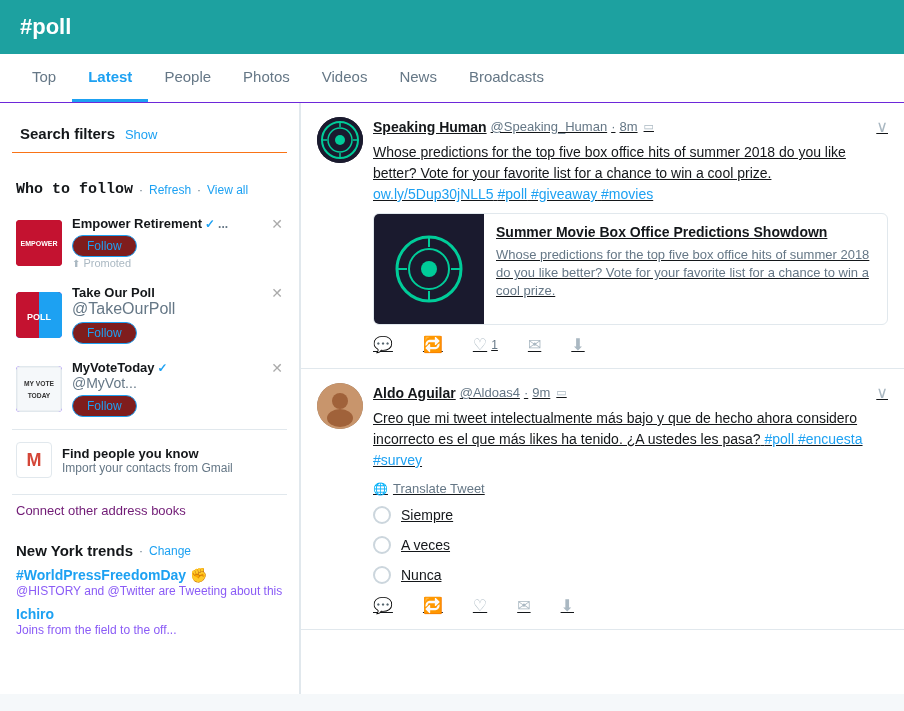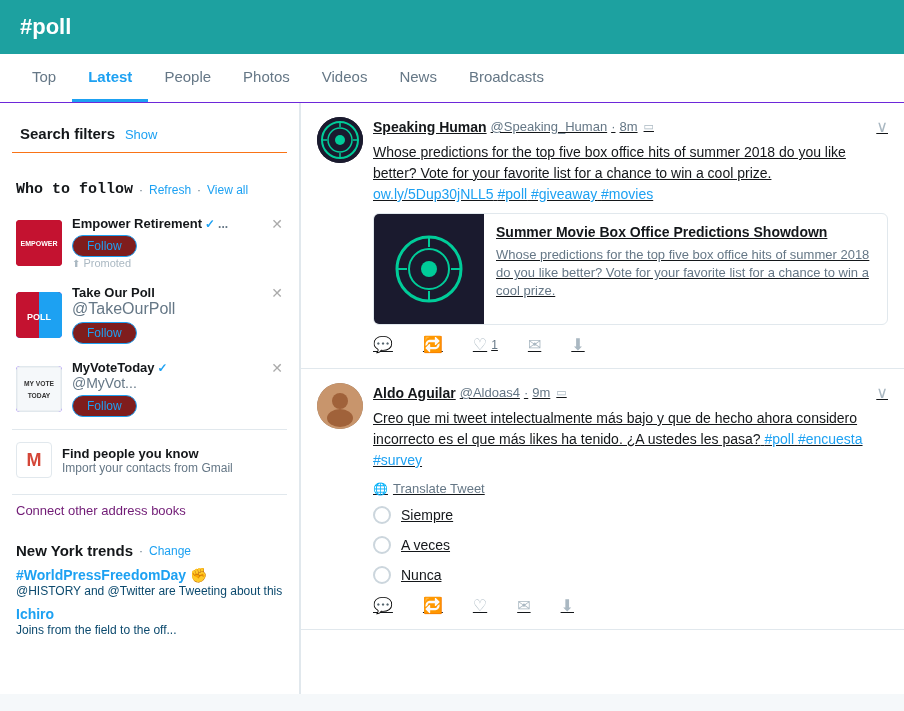--- a/index.html
+++ b/index.html
@@ -218,21 +218,21 @@
       font-size: 12px;
       cursor: pointer;
     }
     .trend-hashtag {
       color: #1da1f2;
       font-size: 14px;
       font-weight: 600;
       cursor: pointer;
     }
     .trend-desc {
-      color: #0c4a6e;
+      color: #8b5cf6;
       font-size: 12px;
       line-height: 1.4;
       margin-bottom: 6px;
     }
     .trend-name {
       color: #1da1f2;
       font-size: 14px;
       font-weight: 600;
       cursor: pointer;
       display: block;

